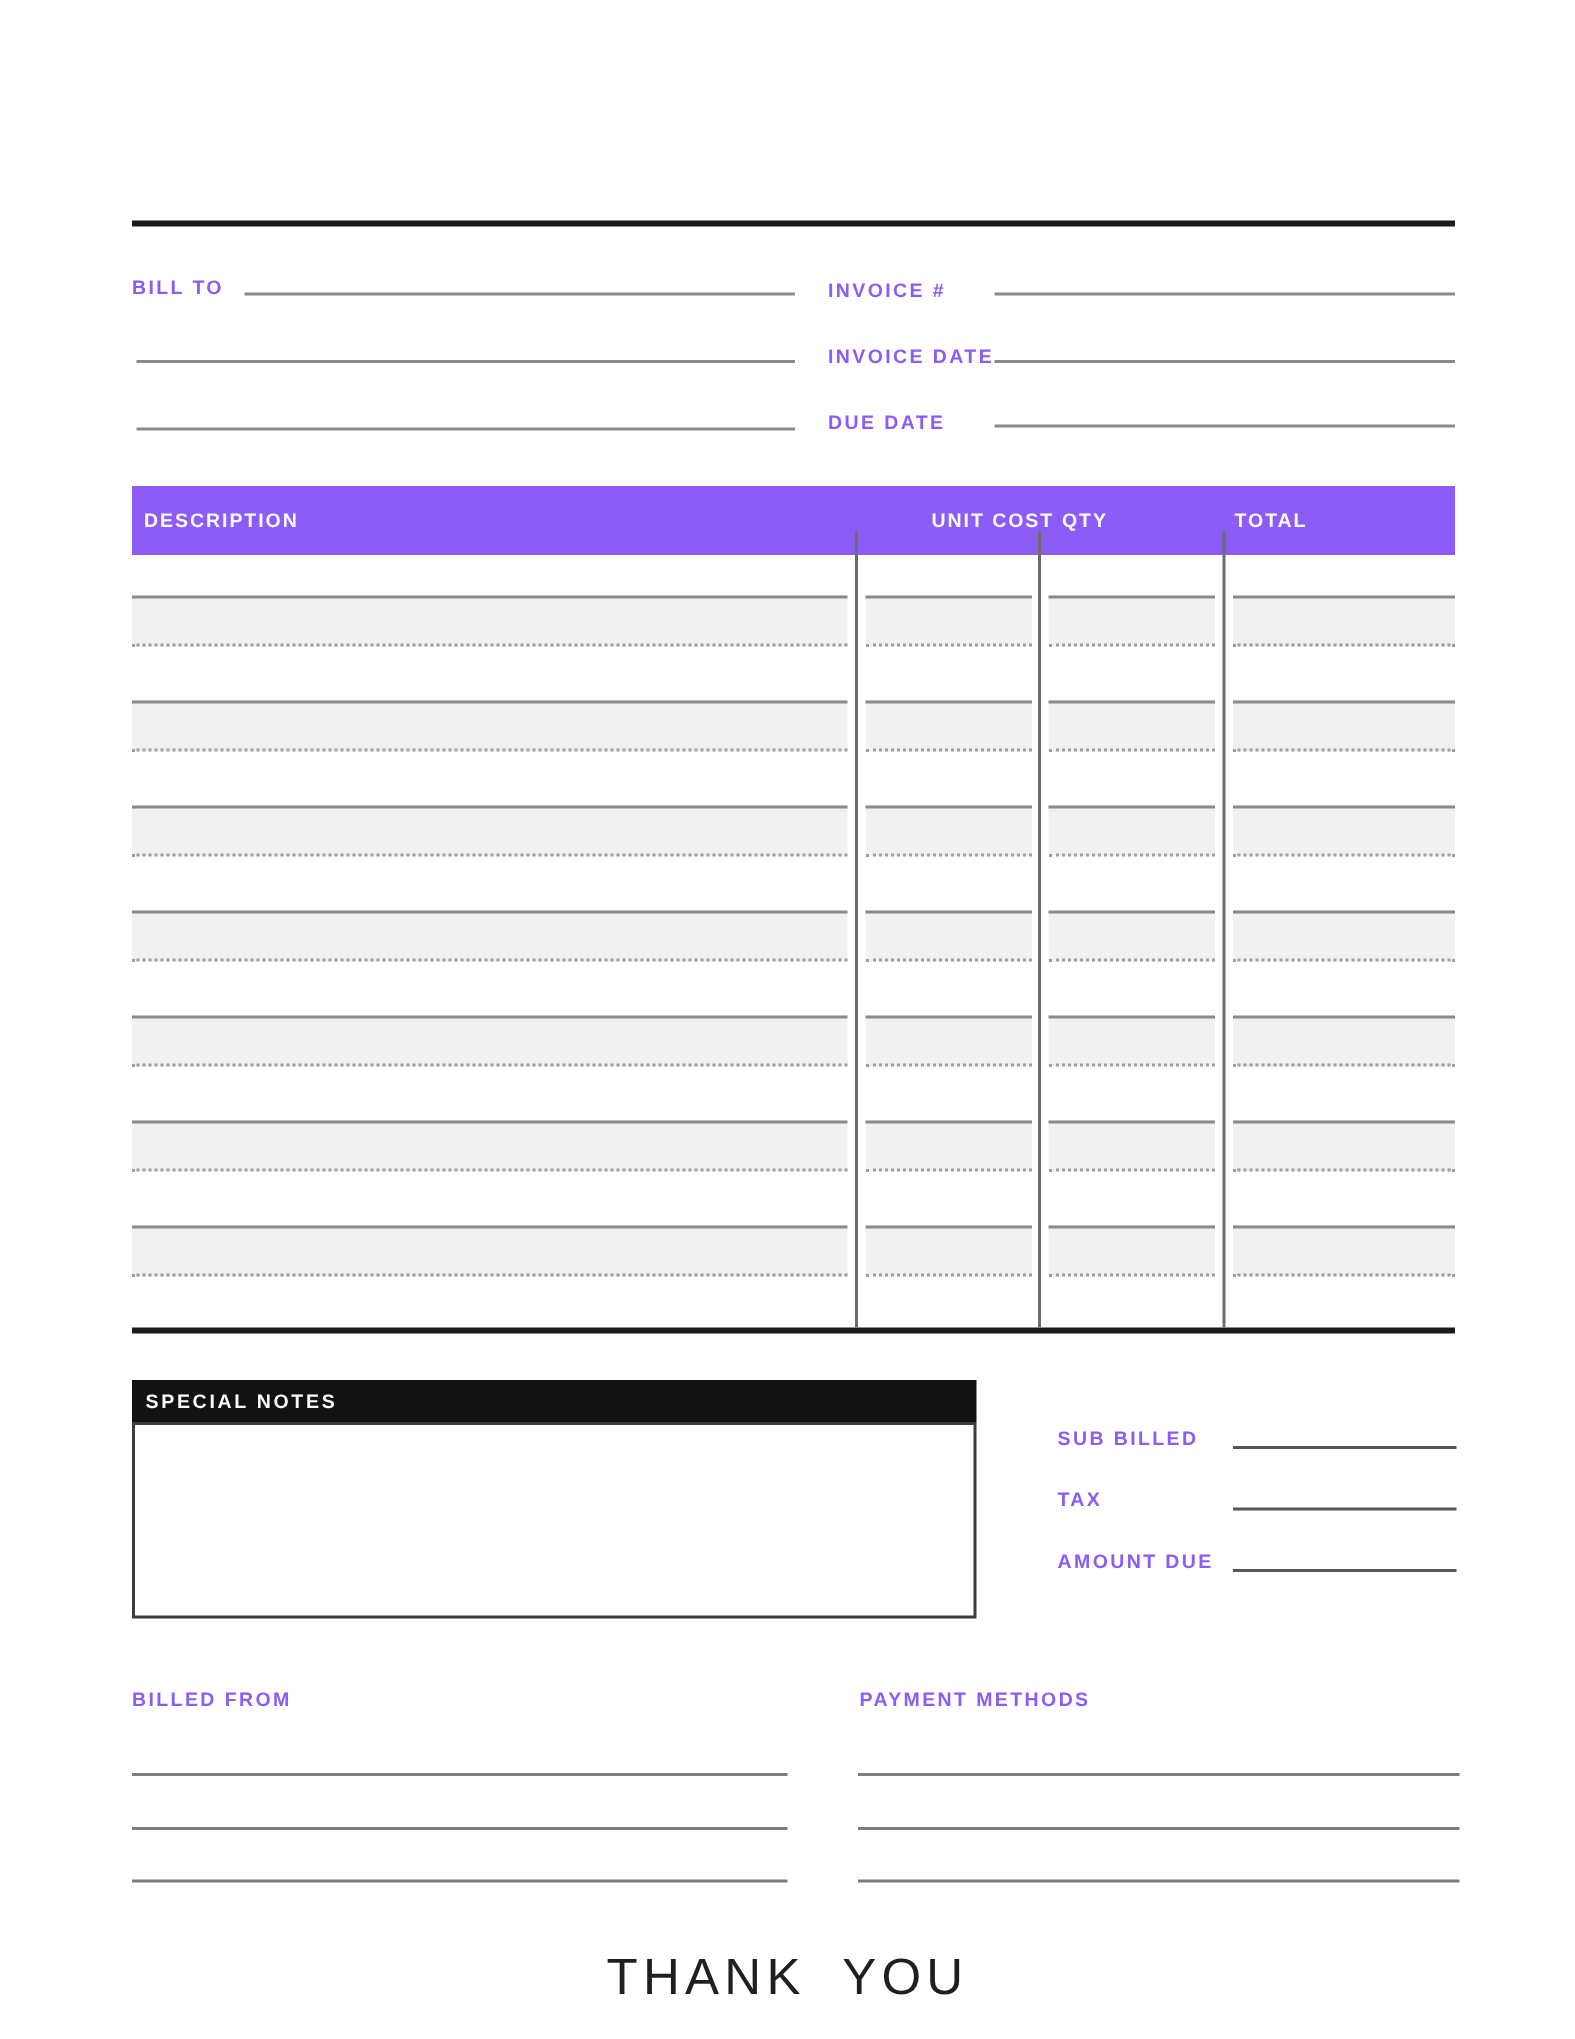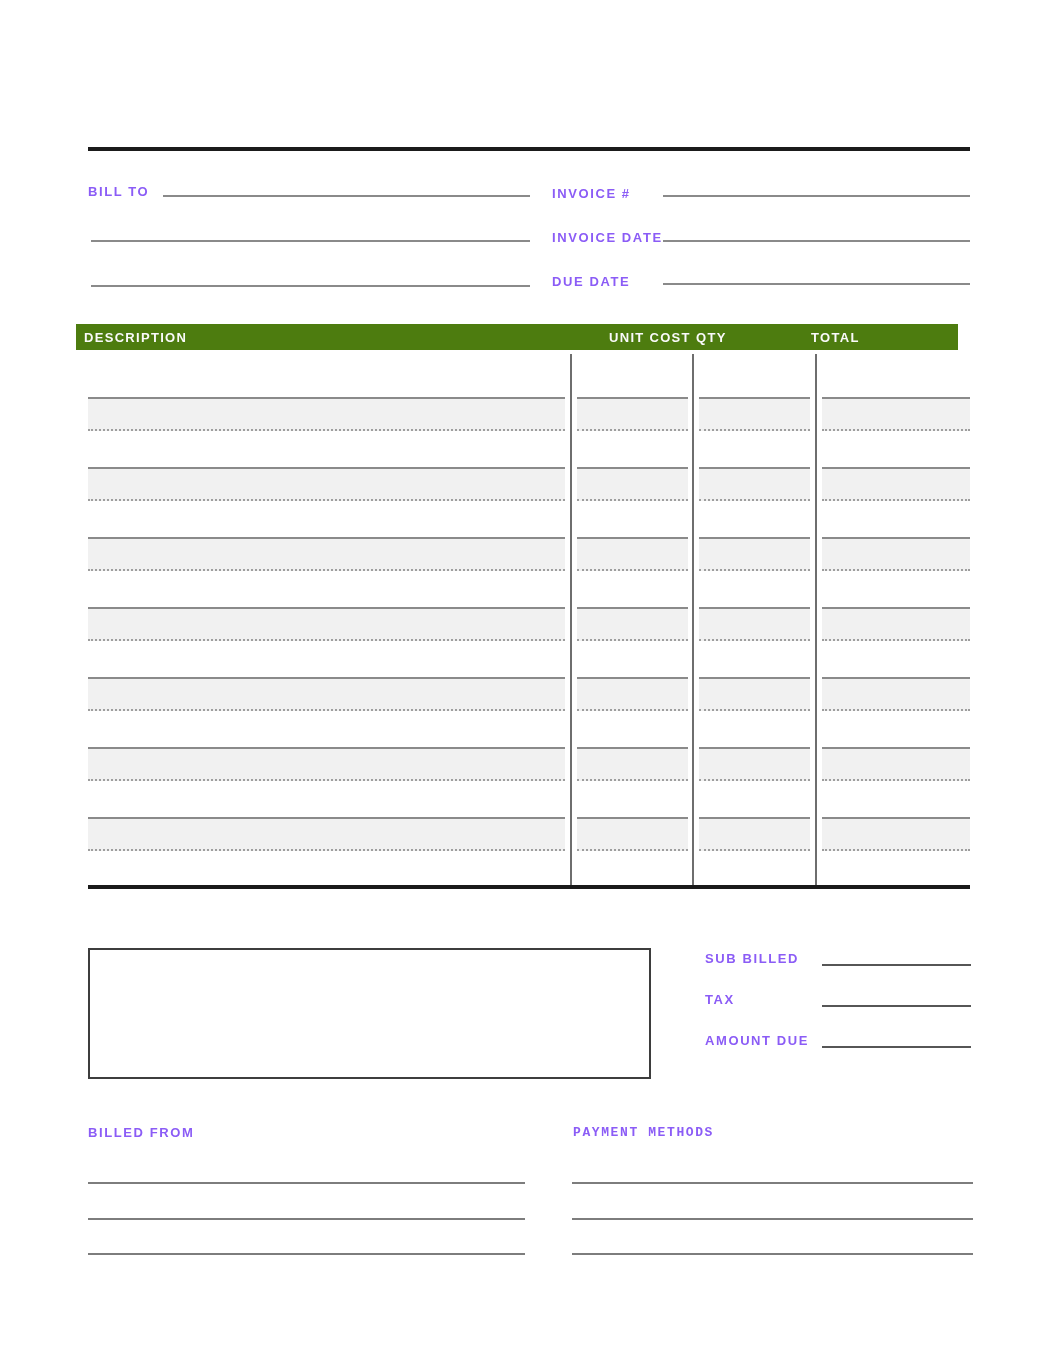--- a/index.html
+++ b/index.html
@@ -46,23 +46,23 @@
     position: absolute;
     height: 2px;
     background: #8a8a8a;
   }
   .fline.dark { background: #565656; }
   .fline.mid  { background: #7d7d7d; }
 
   
   .thead {
     position: absolute;
-    left: 76px; top: 324px;
-    width: 882px; height: 26px;
-    background: #4d7c0f;
+    left: 88px; top: 324px;
+    width: 882px; height: 46px;
+    background: #8b5cf6;
   }
   .thead .hlbl {
     position: absolute;
     top: 50%; transform: translateY(-50%);
     font-size: 13px;
     font-weight: bold;
     letter-spacing: 1.3px;
     color: #fafafa;
     white-space: nowrap;
   }
@@ -202,36 +202,40 @@
         <div class="seg c2"></div>
         <div class="seg c3"></div>
         <div class="seg c4"></div>
       </div>
       </div>
     <div class="vline v1"></div>
     <div class="vline v2"></div>
     <div class="vline v3"></div>
   </div>
 
+  <div class="notes-bar">
+    <div class="hlbl">SPECIAL NOTES</div>
+  </div>
   <div class="notes-box"></div>
 
   <div class="lbl" style="left:705px; top:951px;">SUB BILLED</div>
   <div class="fline dark" style="left:822px; top:964px; width:149px;"></div>
 
   <div class="lbl" style="left:705px; top:992px;">TAX</div>
   <div class="fline dark" style="left:822px; top:1005px; width:149px;"></div>
 
   <div class="lbl" style="left:705px; top:1033px;">AMOUNT DUE</div>
   <div class="fline dark" style="left:822px; top:1046px; width:149px;"></div>
 
   <div class="lbl" style="left:88px; top:1125px;">BILLED FROM</div>
-  <div class="lbl" style="left:573px; top:1125px;font-family:Liberation Mono, monospace;">PAYMENT METHODS</div>
+  <div class="lbl" style="left:573px; top:1125px;">PAYMENT METHODS</div>
 
   <div class="fline mid" style="left:88px; top:1182px; width:437px;"></div>
   <div class="fline mid" style="left:88px; top:1218px; width:437px;"></div>
   <div class="fline mid" style="left:88px; top:1253px; width:437px;"></div>
 
   <div class="fline mid" style="left:572px; top:1182px; width:401px;"></div>
   <div class="fline mid" style="left:572px; top:1218px; width:401px;"></div>
   <div class="fline mid" style="left:572px; top:1253px; width:401px;"></div>
 
+  <div class="thankyou">THANK YOU</div>
 
 </div>
 
 </body></html>

